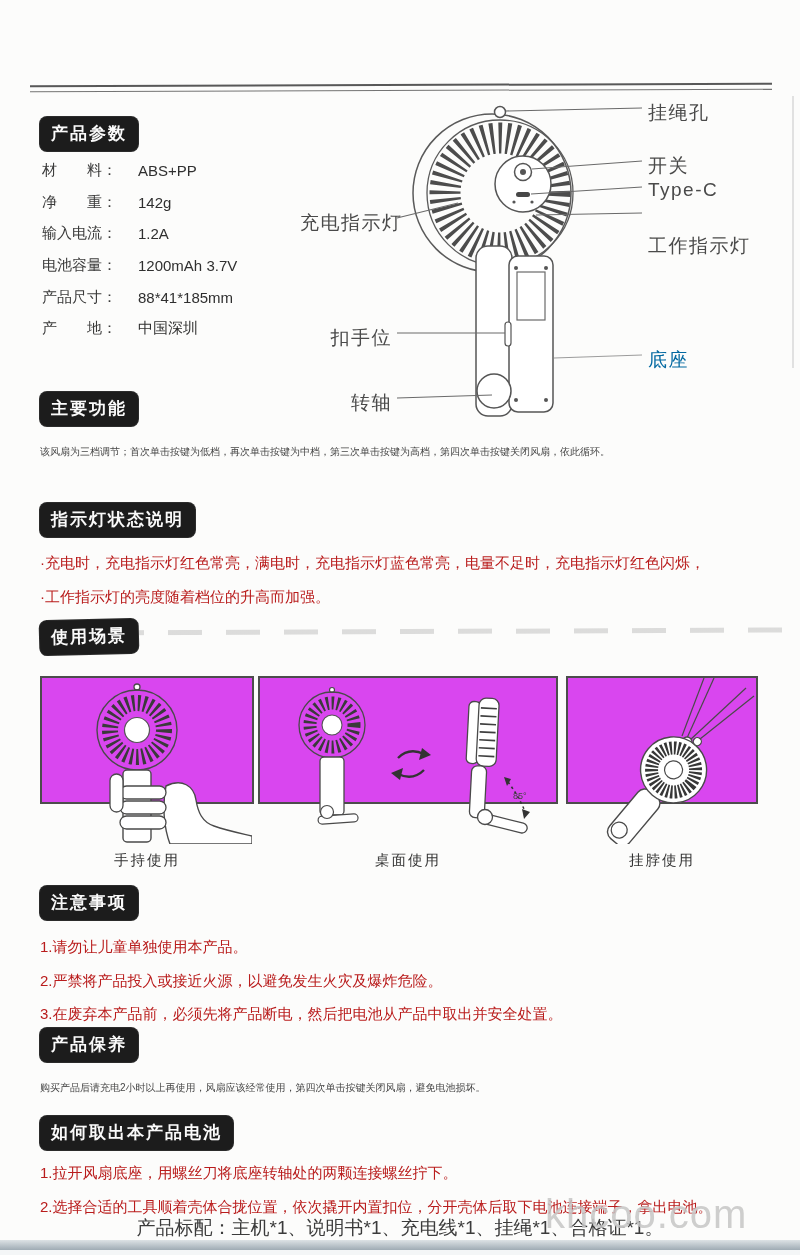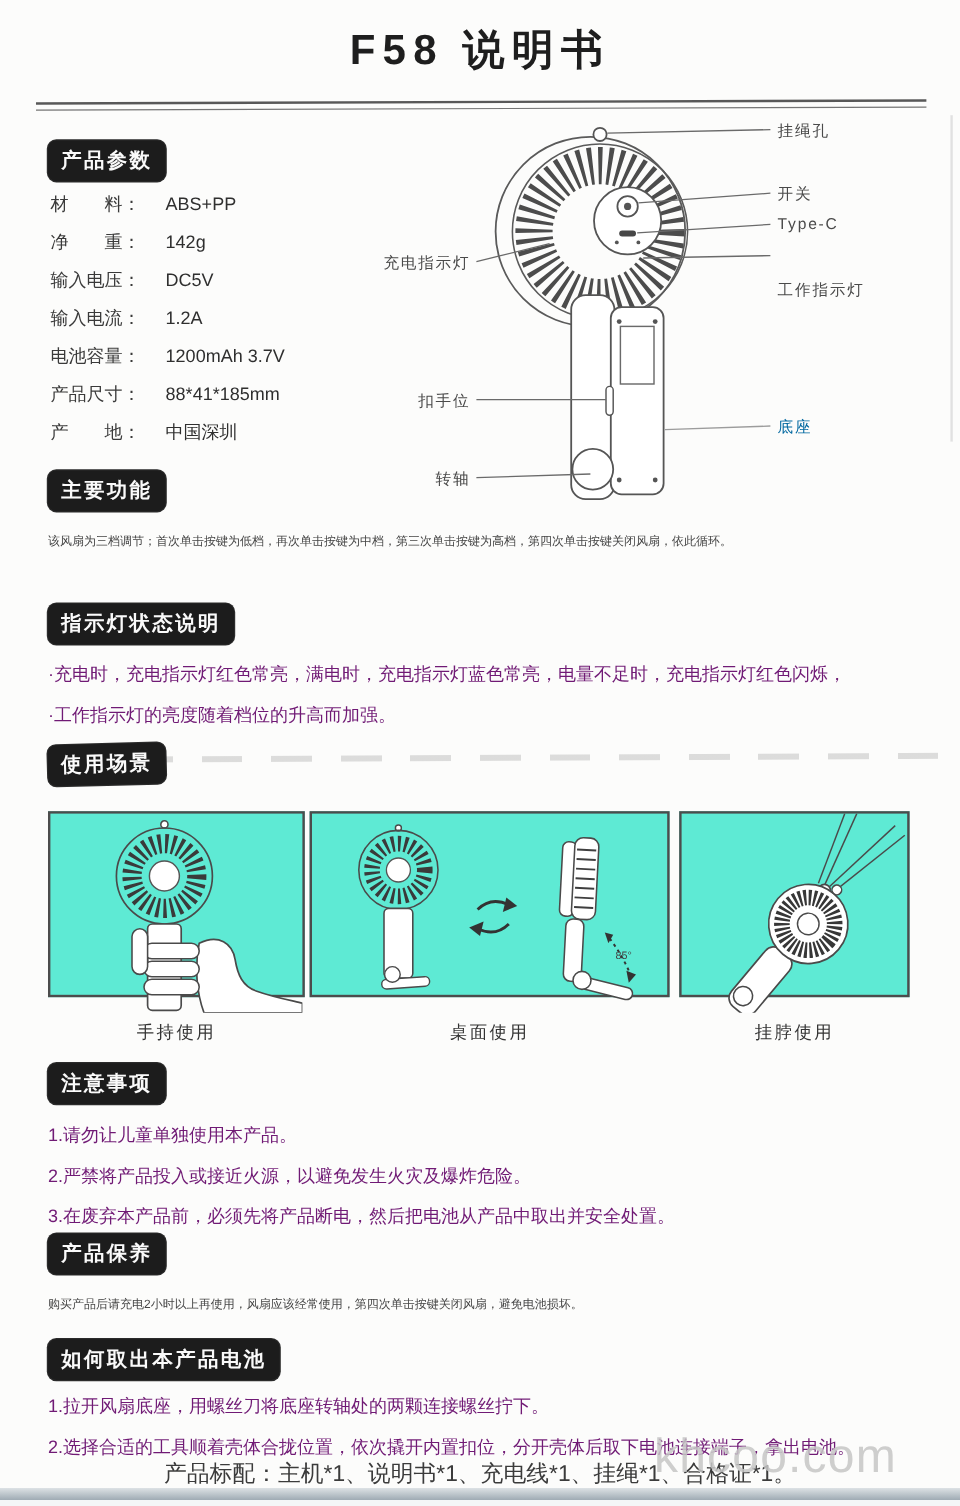--- a/index.html
+++ b/index.html
@@ -27,72 +27,67 @@
     box-shadow:0 0 0 1px #2b2b2b;
   }
 
   .params { position:absolute; left:42px; top:155px; width:260px; }
   .prow { display:flex; align-items:center; height:31.6px; font-size:15px; }
   .plabel { color:#3a3a3a; white-space:pre; }
   .pvalue { margin-left:21px; color:#2f2f2f; }
 
   .diagram { position:absolute; left:300px; top:96px; width:500px; height:332px; }
   .diagram svg { position:absolute; left:0; top:0; }
-  .dlabel { position:absolute; font-size:13px; color:#4a4a4a; letter-spacing:1.5px; white-space:nowrap; }
+  .dlabel { position:absolute; font-size:19px; color:#4a4a4a; letter-spacing:1.5px; white-space:nowrap; }
   .dlabel.right { left:348px; }
   .dlabel.lft { left:0; width:92px; text-align:right; }
   .dlabel.faded { color:#0369a1; }
 
   .para { position:absolute; font-size:10px; line-height:32px; color:#454545; }
-  .lines div { font-size:15px; line-height:33.5px; color:#701a75; white-space:nowrap; }
+  .lines div { font-size:15px; line-height:33.5px; color:#b91c1c; white-space:nowrap; }
 
   .crease {
     position:absolute; left:52px; top:629px; width:742px; height:5px;
     background:repeating-linear-gradient(90deg, rgba(110,110,110,.30) 0 34px, rgba(0,0,0,0) 34px 58px);
     transform:rotate(-0.25deg); border-radius:2px; opacity:.75;
   }
   .edge-line { position:absolute; left:792px; top:96px; width:2px; height:272px; background:#e1e1e1; }
 
-  .scene-box { position:absolute; top:676px; height:155px; background:#5eead4; border:2px solid #4c4c4c; }
+  .scene-box { position:absolute; top:676px; height:128px; background:#d946ef; border:2px solid #4c4c4c; }
   .scene-caption { position:absolute; top:851px; text-align:center; font-size:14.5px; color:#333; letter-spacing:2px; }
 
   .accessories { position:absolute; left:0; top:1215px; width:800px; text-align:center; font-size:19px; color:#3b3b3b; }
   .watermark {
     position:absolute; left:545px; top:1192px; font-size:40px;
     color:#c6c6c6; letter-spacing:1px; opacity:.85; z-index:5; white-space:nowrap;
   }
   .scan-bottom { position:absolute; left:0; top:1240px; width:800px; height:10px;
     background:linear-gradient(#dde2e5,#9fabb4); }
   .scan-bottom-tail { position:absolute; left:0; top:1250px; width:800px; height:5px; background:#f4f6f7; }
 </style>
 </head>
 <body>
 
 <div class="page">
 
-  <h1 class="title">F58 说明书</h1>
   <div class="title-rule">
       <i></i>
       <i></i>
     </div>
 
   <span class="badge" style="left:40px; top:117px;">产品参数</span>
 
   <div class="params">
     <div class="prow">
         <span class="plabel">材　　料：</span>
         <span class="pvalue">ABS+PP</span>
       </div>
     <div class="prow">
         <span class="plabel">净　　重：</span>
         <span class="pvalue">142g</span>
-      </div>
-    <div class="prow">
-        <span class="plabel">输入电压：</span>
-        <span class="pvalue">DC5V</span>
       </div>
     <div class="prow">
         <span class="plabel">输入电流：</span>
         <span class="pvalue">1.2A</span>
       </div>
     <div class="prow">
         <span class="plabel">电池容量：</span>
         <span class="pvalue">1200mAh 3.7V</span>
       </div>
     <div class="prow">

